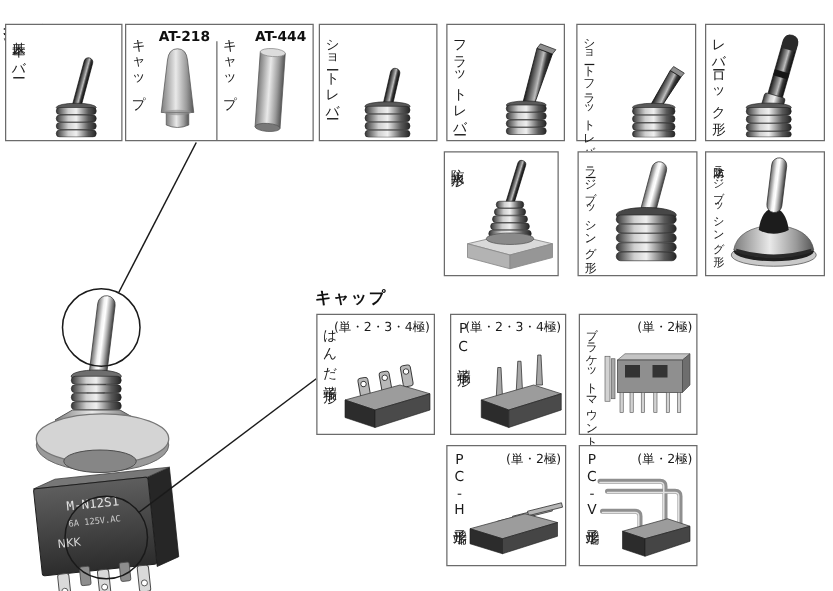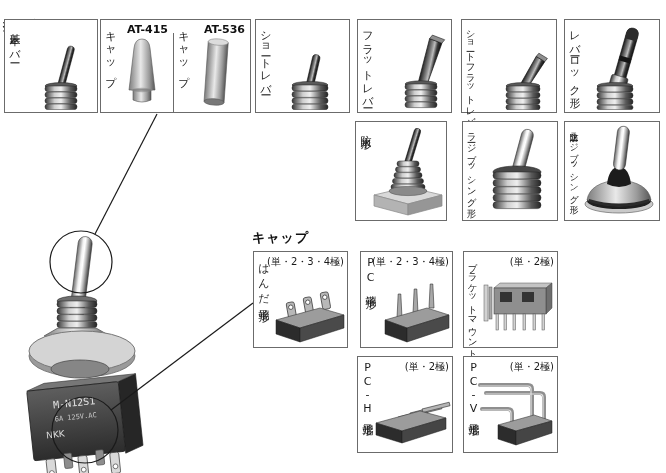--- a/index.html
+++ b/index.html
@@ -129,31 +129,31 @@
         <rect x="14" y="52" width="32" height="5.6" rx="2.8"></rect>
         <rect x="14" y="58" width="32" height="5.6" rx="2.8"></rect>
         <rect x="14" y="64" width="32" height="5.6" rx="2.8"></rect>
       </g>
     </svg>
   </div>
 
   <div class="box" style="left:100px;top:19px;width:151px;height:94px;">
     <div class="half" style="left:0;width:72px;">
       <div class="vlabel v-a">キャップ</div>
-      <div class="model">AT-415</div>
+      <div class="model">AT-218</div>
       <svg class="illus" style="right:3px;bottom:4px;" width="56" height="74" viewBox="0 0 56 74">
         <path d="M 15,56 L 20,14 Q 21,5 28,5 Q 35,5 36,14 L 41,56 Z" fill="url(#gCap)" stroke="#555" stroke-width="0.6"></path>
         <path d="M 19,56 L 19,66 Q 28,70 37,66 L 37,56 Z" fill="url(#gCap)" stroke="#555" stroke-width="0.6"></path>
         <ellipse cx="28" cy="56" rx="11" ry="2.2" fill="#8a8a8a" opacity="0.6"></ellipse>
       </svg>
     </div>
     <div class="divider"></div>
     <div class="half" style="left:73px;right:0;">
       <div class="vlabel v-a">キャップ</div>
-      <div class="model">AT-536</div>
+      <div class="model">AT-444</div>
       <svg class="illus" style="right:6px;bottom:4px;" width="56" height="74" viewBox="0 0 56 74">
         <g transform="rotate(4 28 40)">
           <rect x="18" y="8" width="20" height="60" fill="url(#gCap)" stroke="#555" stroke-width="0.6"></rect>
           <ellipse cx="28" cy="8" rx="10" ry="3.2" fill="#dcdcdc" stroke="#8a8a8a" stroke-width="0.6"></ellipse>
           <ellipse cx="28" cy="68" rx="10" ry="3.2" fill="#787878" stroke="#555" stroke-width="0.6"></ellipse>
         </g>
       </svg>
     </div>
   </div>
 

